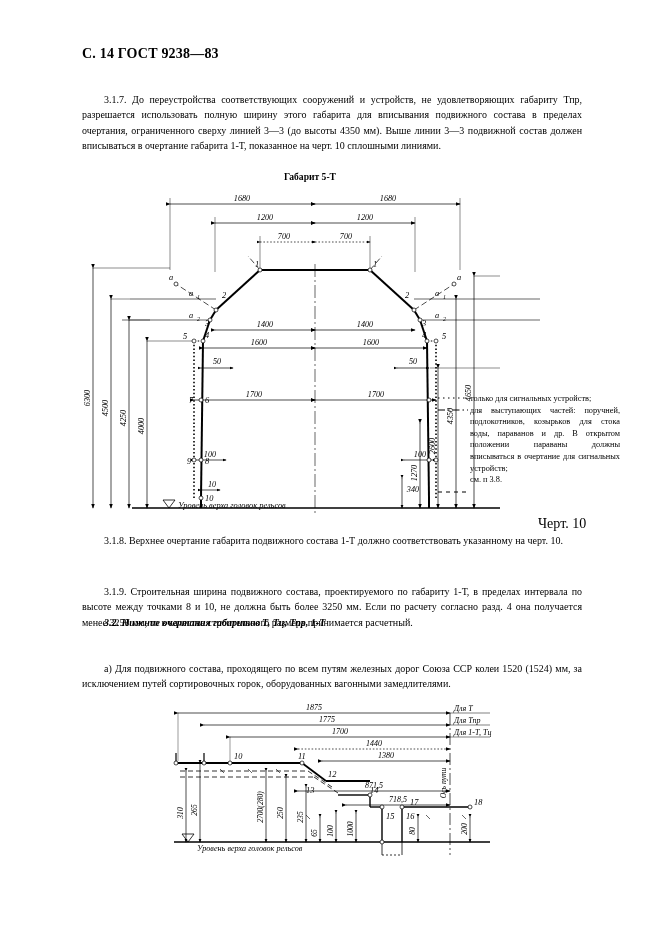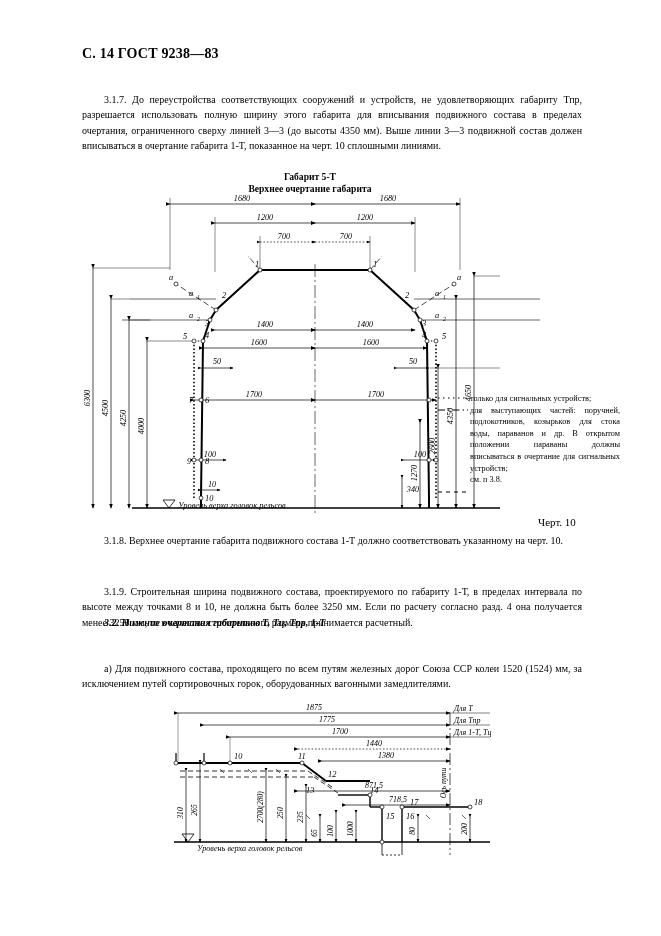--- a/index.html
+++ b/index.html
@@ -63,21 +63,21 @@
     font-size: 9.6px;
     font-weight: bold;
     width: 260px;
     left: 110px;
   }
   #fig10 .ftitle.l1 { top: 3px; }
   #fig10 .ftitle.l2 { top: 15px; }
 
   .chertno {
     position: absolute;
-    font-size: 11px;
+    font-size: 14px;
     left: 468px;
     top: 348px;
   }
 
   
   #legend {
     position: absolute;
     left: 470px;
     top: 393px;
     width: 150px;
@@ -105,21 +105,20 @@
 <div class="page">
 
   <div class="runhead">С. 14 ГОСТ 9238—83</div>
 
   <div class="tblock" id="p317">
     <span class="ind"></span><span>3.1.7.  До переустройства соответствующих сооружений и устройств, не удовлетворяющих габариту Тпр, разрешается использовать полную ширину этого габарита для вписывания подвижного состава в пределах очертания, ограниченного сверху линией 3—3 (до высоты 4350 мм). Выше линии 3—3 подвижной состав должен вписываться в очертание габарита 1-Т, показанное на черт. 10 сплошными линиями.</span>
   </div>
 
   <div id="fig10">
     <div class="ftitle l1">Габарит 5-Т</div>
-    <div class="ftitle l2">Верхнее очертание габарита</div>
 
     <svg width="530" height="370" viewBox="0 0 530 370">
       <defs>
         <marker id="ar" markerWidth="7" markerHeight="7" refX="6" refY="2.6" orient="auto">
           <path d="M0,0 L7,2.6 L0,5.2 z" fill="#000"></path>
         </marker>
         <marker id="arS" markerWidth="6" markerHeight="6" refX="5" refY="2.2" orient="auto">
           <path d="M0,0 L6,2.2 L0,4.4 z" fill="#000"></path>
         </marker>
       </defs>

